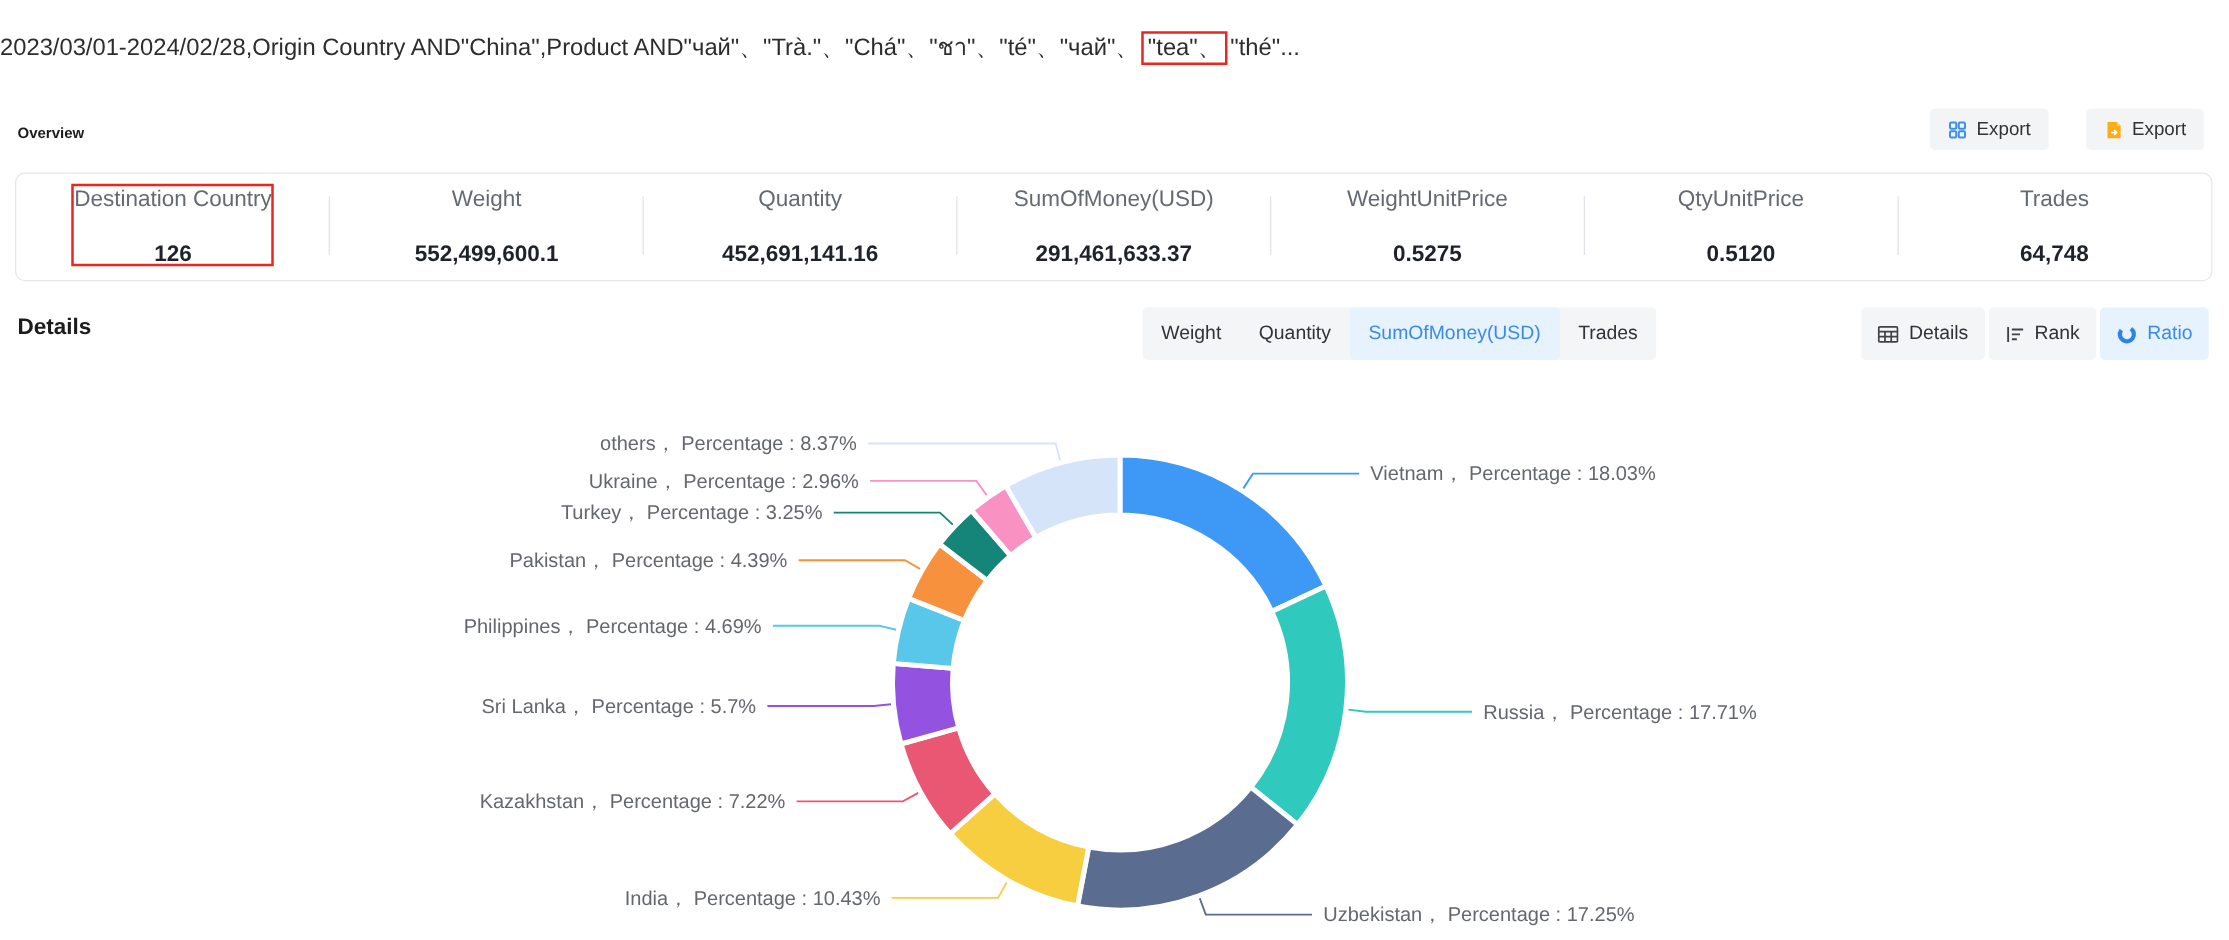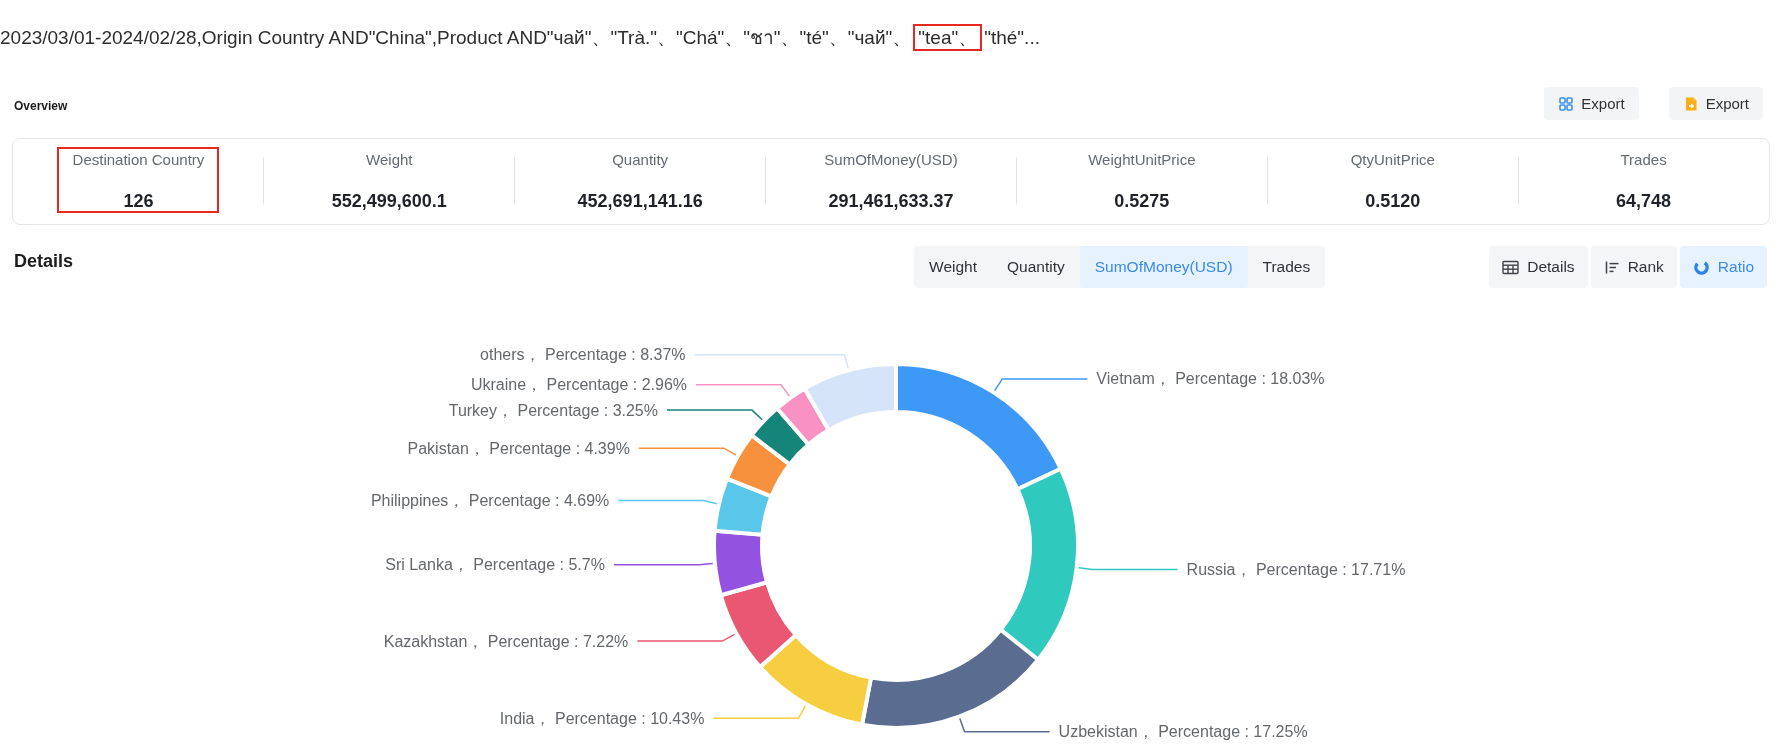--- a/index.html
+++ b/index.html
@@ -23,21 +23,21 @@
     font-size:15px;color:#333;display:flex;align-items:center;gap:7px;cursor:pointer;
     font-family:inherit;}
   .action-btn svg{display:block;}
 
   
   .stats-card{position:absolute;left:12px;right:13px;top:138px;height:87px;background:#fff;
     border:1px solid var(--border);border-radius:8px;display:flex;align-items:stretch;}
   .stat{flex:1;position:relative;display:flex;flex-direction:column;align-items:center;
     justify-content:center;gap:7px;}
   .stat + .stat::before{content:'';position:absolute;left:-0.5px;top:18px;bottom:20px;width:1px;background:#E0E2E8;}
-  .stat-label{font-size:15px;color:var(--label-gray);}
+  .stat-label{font-size:18px;color:var(--label-gray);}
   .stat-value{font-size:18px;font-weight:600;color:var(--value-dark);margin-top:16px;}
   .stat-highlight-box{position:absolute;left:50%;top:8px;transform:translateX(-50%);
     width:162px;height:66px;border:2px solid var(--red);pointer-events:none;}
 
   
   .details-heading{position:absolute;top:251px;left:14px;font-size:18px;font-weight:700;color:#1c1c1c;}
   .details-controls{position:absolute;top:246px;right:16px;display:flex;gap:164px;align-items:center;}
   .seg-group{display:flex;background:#F4F5F7;border-radius:4px;height:42px;}
   .seg-item{border:none;background:transparent;padding:0 15px;display:flex;align-items:center;
     font-size:15.5px;color:#2F3338;cursor:pointer;border-radius:4px;font-family:inherit;}

